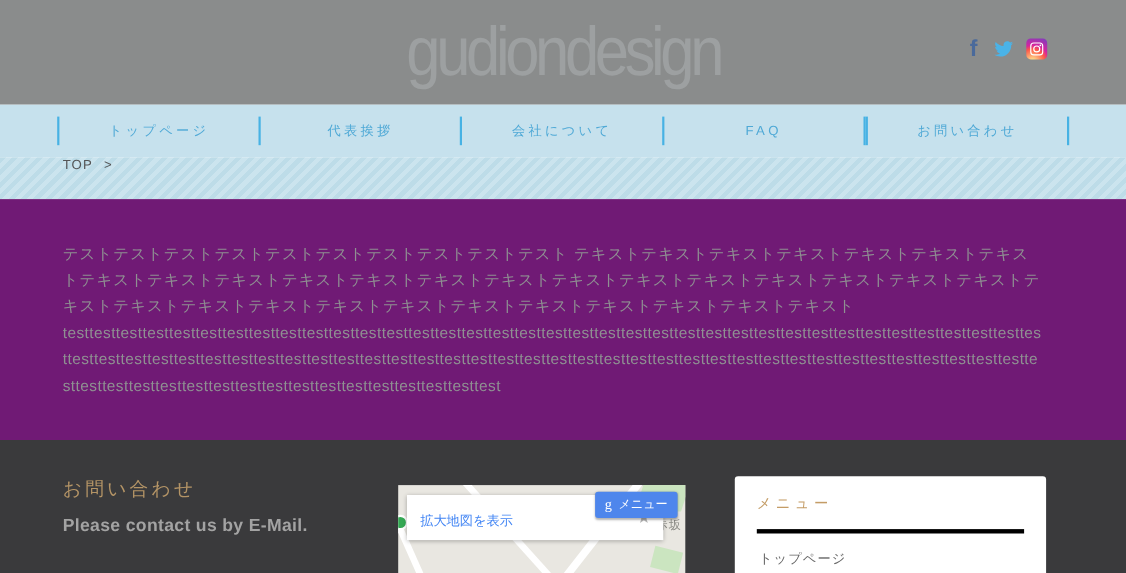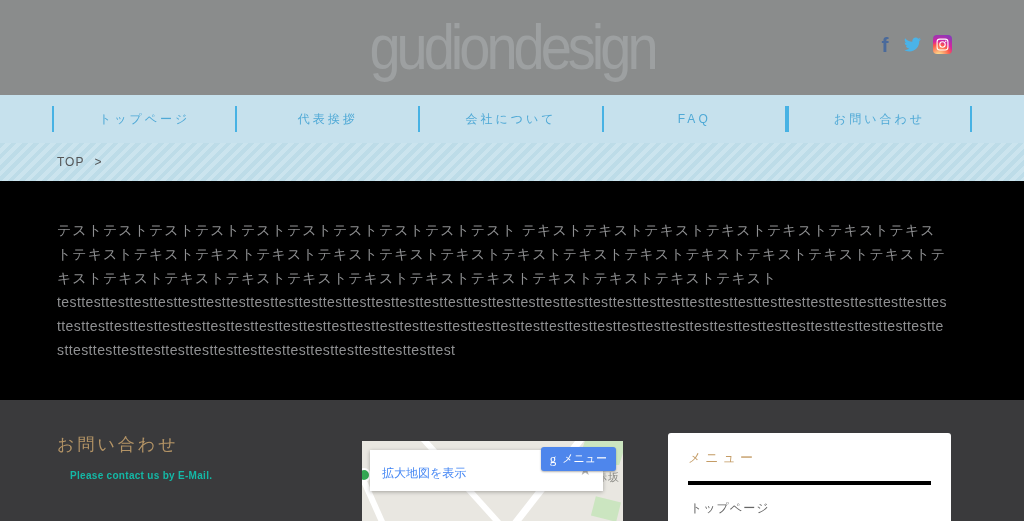--- a/index.html
+++ b/index.html
@@ -39,45 +39,45 @@
     padding: 0 52px;
   }
   .nav-divider { width: 2px; height: 26px; background: #47b2e4; flex: none; }
   .nav-item {
     flex: 1; text-align: center; color: #4fa9d6; font-size: 12px;
     letter-spacing: 3px; cursor: pointer; white-space: nowrap;
   }
 
   
   .breadcrumb {
-    height: 38px; display: flex; align-items: center; gap: 10px;
+    height: 38px; display: flex; gap: 10px;
     padding-left: 57px; font-size: 12px; color: #555657; letter-spacing: 1px;
     background: repeating-linear-gradient(135deg, #bddce8 0px, #bddce8 4px, #cbe4ee 4px, #cbe4ee 8px);
   }
   .breadcrumb a { color: #555657; text-decoration: none; cursor: pointer; }
 
   
-  .main { height: 219px; padding: 37px 57px 0; background: #000000; overflow: hidden; }
+  .main { height: 219px; padding: 37px 57px 0; background: #701a75; overflow: hidden; }
   .main .body-text {
     margin: 0; width: 892px; font-size: 14px; line-height: 24px;
     color: #8f9092; letter-spacing: 1px; word-break: break-all;
   }
   .main .en { letter-spacing: 0.4px; }
 
   
   .footer {
     height: 121px; background: #3a3a3c; display: flex;
     padding: 33px 57px 0; overflow: hidden;
   }
   .footer-heading {
     margin: 0; color: #b49466; font-size: 17px; font-weight: normal;
     letter-spacing: 3px;
   }
   .col-contact { width: 305px; flex: none; }
-  .contact-sub { margin: 14px 13px 0; color: #14b8a6; font-size: 10px; font-weight: bold; letter-spacing: 0.3px; }
+  .contact-sub { margin: 14px 0 0; color: #a3a3a3; font-size: 16px; font-weight: bold; letter-spacing: 0.3px; }
 
   .col-access { width: 306px; flex: none; }
   .map {
     position: relative; margin-top: 8px; width: 261px; height: 200px;
     background: #e9e7e1; overflow: hidden;
   }
   .map .road-v   { position: absolute; left: 128px; top: -40px; width: 7px; height: 300px; background: #ffffff; transform: rotate(38deg); }
   .map .road-v2  { position: absolute; left: 30px; top: -40px; width: 6px; height: 300px; background: #ffffff; transform: rotate(-24deg); }
   .map .road-d   { position: absolute; left: 150px; top: -60px; width: 6px; height: 320px; background: #ffffff; transform: rotate(-42deg); }
   .map .park1    { position: absolute; right: 0; top: 0; width: 42px; height: 24px; background: #cbe5c0; transform: skewX(-18deg); }

